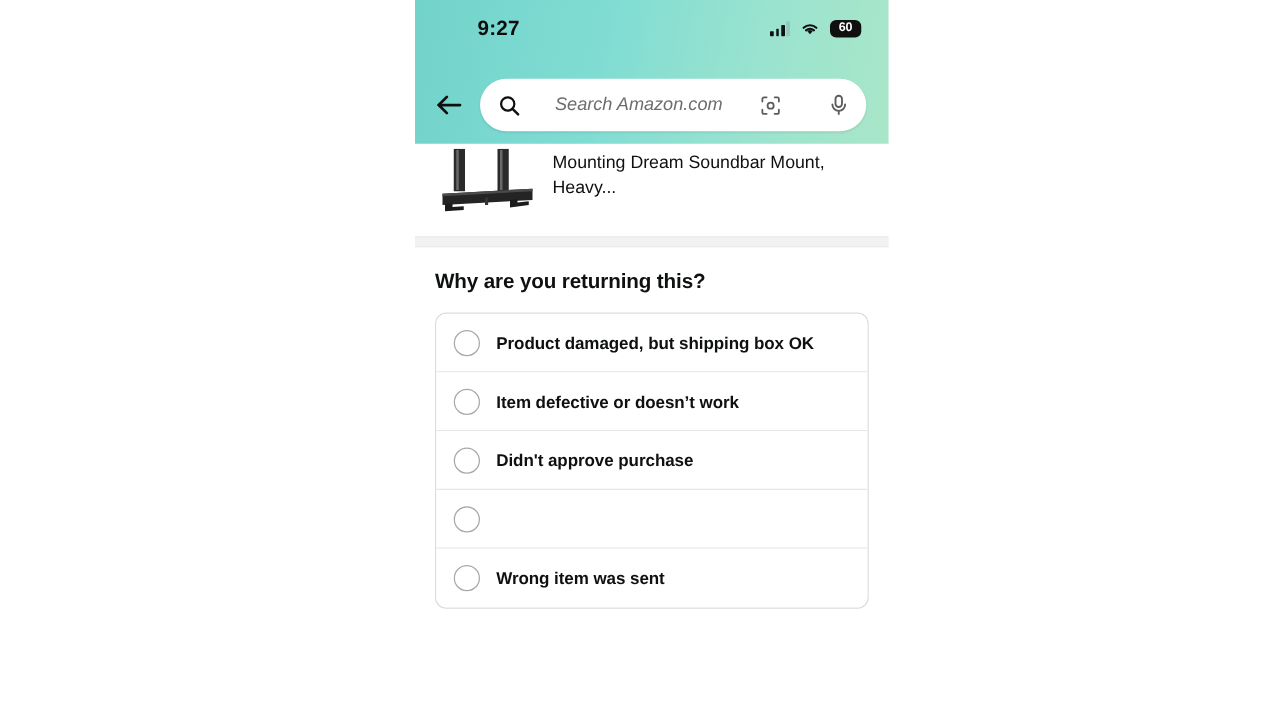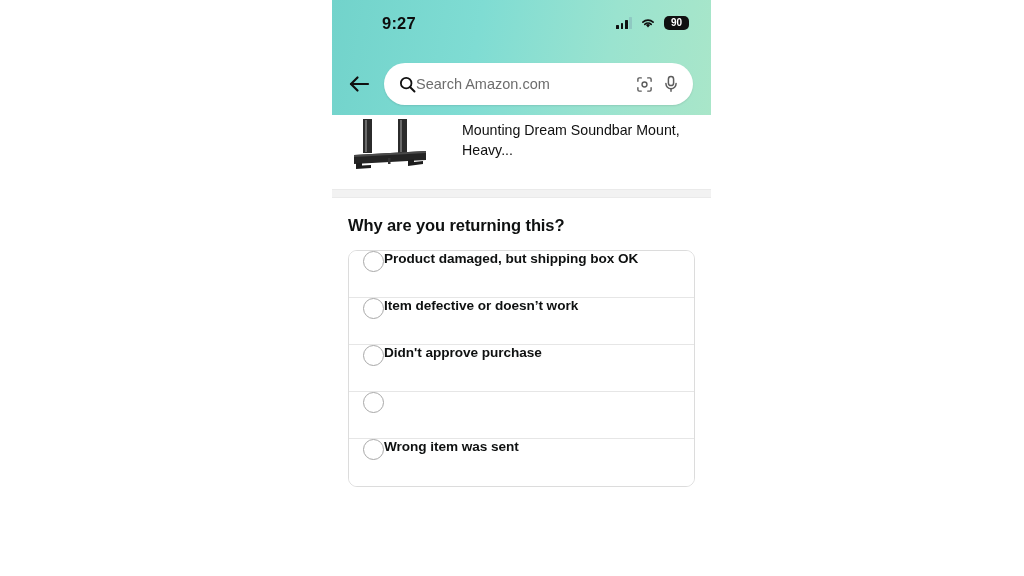--- a/index.html
+++ b/index.html
@@ -114,40 +114,41 @@
     cursor: pointer;
   }
   #search-bar {
     flex: 1;
     height: 42px;
     background: #ffffff;
     border-radius: 21px;
     display: flex;
     align-items: center;
     padding: 0 14px 0 15px;
-    gap: 0;
+    gap: 28px;
     box-shadow: 0 1px 2px rgba(0,0,0,0.10);
+    font-style: italic;
   }
   #search-placeholder {
     flex: 1;
     font-size: 14.5px;
     color: #6d6d6d;
     white-space: nowrap;
     overflow: hidden;
   }
   .sb-icon { flex: 0 0 auto; display: flex; align-items: center; cursor: pointer; }
 
   
   #product-strip {
     height: 74px;
     background: #ffffff;
     display: flex;
     align-items: flex-start;
     padding: 4px 14px 0 14px;
-    gap: 28px;
+    gap: 8px;
     overflow: hidden;
   }
   #product-thumb {
     flex: 0 0 88px;
     width: 88px;
     height: 60px;
     position: relative;
   }
   #product-title {
     flex: 1;
@@ -181,23 +182,24 @@
 
   
   #reason-list {
     border: 1px solid #dcdcdc;
     border-radius: 9px;
     background: #ffffff;
     overflow: hidden;
   }
   .reason-row {
     display: flex;
-    align-items: flex-start;
+    align-items: center;
     height: 47px;
     padding: 0 14px;
+    gap: 13px;
     border-bottom: 1px solid #e6e6e6;
     cursor: pointer;
     background: #ffffff;
   }
   .reason-row:last-child { border-bottom: none; }
   .radio {
     flex: 0 0 21px;
     width: 21px;
     height: 21px;
     border: 1.6px solid #a8a8a8;
@@ -229,21 +231,21 @@
               <i></i>
               <i></i>
           </span>
           <span style="display:flex;align-items:center;">
             <svg width="16" height="12" viewBox="0 0 16 12" aria-hidden="true">
               <path d="M8 10.4 L10.1 7.9 A3.1 3.1 0 0 0 5.9 7.9 Z" fill="#101010"></path>
               <path d="M2.9 5.2 A7.4 7.4 0 0 1 13.1 5.2" stroke="#101010" stroke-width="1.7" fill="none" stroke-linecap="round"></path>
               <path d="M4.8 7.3 A4.7 4.7 0 0 1 11.2 7.3" stroke="#101010" stroke-width="1.7" fill="none" stroke-linecap="round"></path>
             </svg>
           </span>
-          <span class="battery">90</span>
+          <span class="battery">60</span>
         </div>
       </div>
 
       <div id="search-row">
         <div id="back-button">
           <svg width="22" height="18" viewBox="0 0 22 18" aria-hidden="true">
             <path d="M20 9 H3" stroke="#101010" stroke-width="2.2" stroke-linecap="round"></path>
             <path d="M9.5 2.5 L3 9 L9.5 15.5" stroke="#101010" stroke-width="2.2" fill="none" stroke-linecap="round" stroke-linejoin="round"></path>
           </svg>
         </div>

